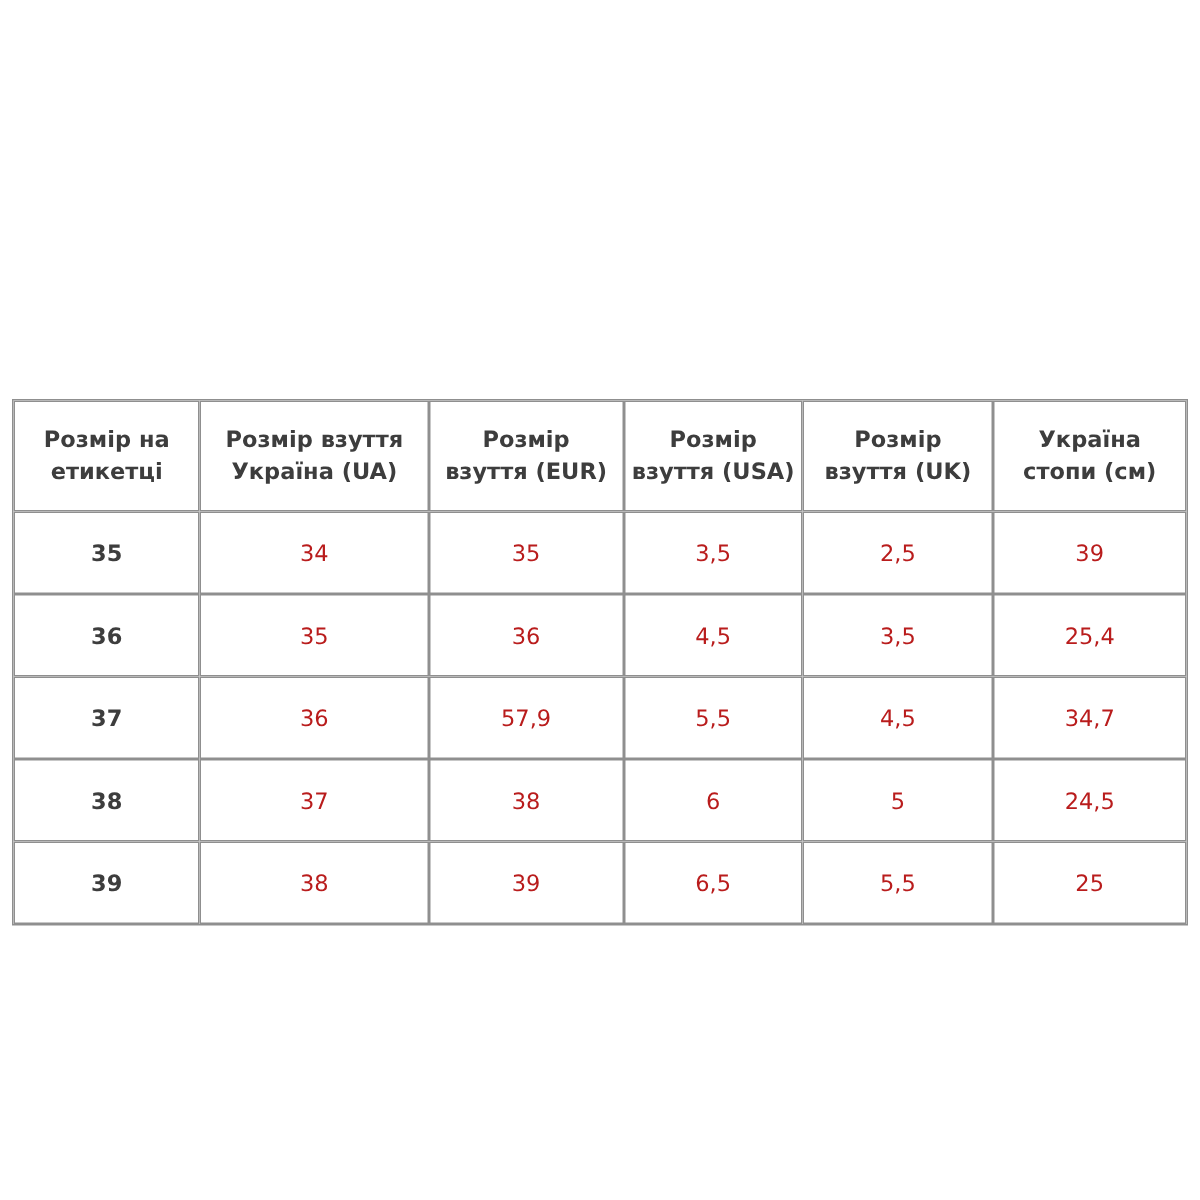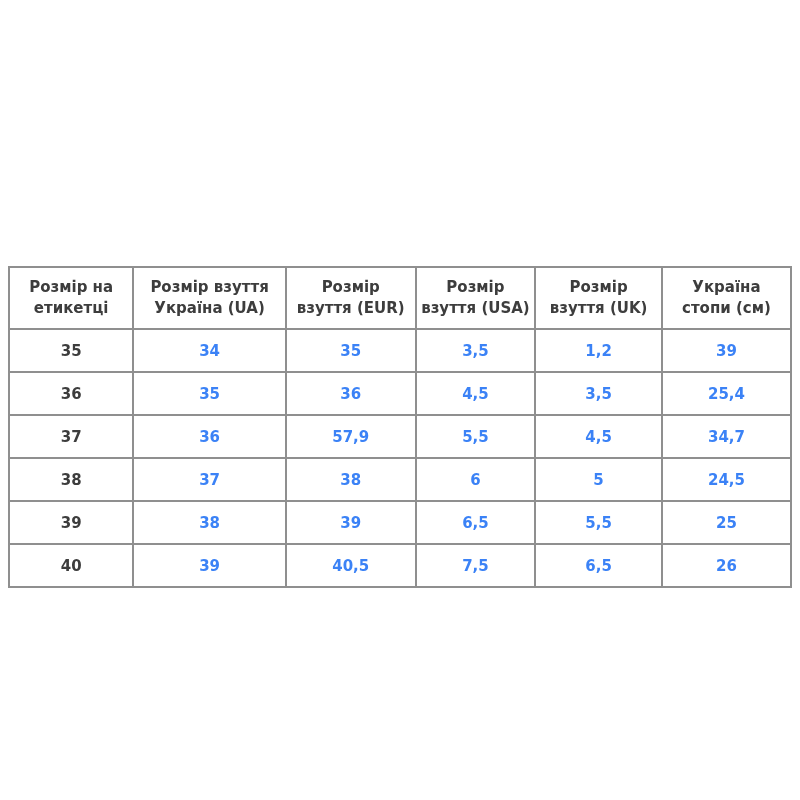--- a/index.html
+++ b/index.html
@@ -28,36 +28,36 @@
   col.c0 { width: 15.9%; }
   col.c1 { width: 19.5%; }
   col.c2 { width: 16.6%; }
   col.c3 { width: 15.3%; }
   col.c4 { width: 16.2%; }
   col.c5 { width: 16.5%; }
   th, td {
     border: 1px solid #8f8f8f;
     text-align: center;
     vertical-align: middle;
-    padding: 4px 4px;
+    padding: 10px 4px;
     background: #ffffff;
   }
   th {
     height: 52px;
     font-size: 15px;
     font-weight: bold;
     color: #3d3d3d;
     line-height: 21px;
     white-space: pre-line;
   }
   td {
     height: 33px;
     font-size: 15px;
-    color: #3b82f6;
-    font-weight: bold;
+    color: #b91c1c;
+    font-weight: normal;
   }
   td.label-col {
     font-weight: bold;
     color: #3d3d3d;
   }
 </style>
 </head>
 <body>
 
 <div class="page">
@@ -85,21 +85,21 @@
         <th>Україна
 стопи (см)</th>
       </tr>
     </thead>
     <tbody>
       <tr>
         <td class="label-col">35</td>
         <td>34</td>
         <td>35</td>
         <td>3,5</td>
-        <td>1,2</td>
+        <td>2,5</td>
         <td>39</td>
       </tr>
       <tr>
         <td class="label-col">36</td>
         <td>35</td>
         <td>36</td>
         <td>4,5</td>
         <td>3,5</td>
         <td>25,4</td>
       </tr>
@@ -120,23 +120,15 @@
         <td>24,5</td>
       </tr>
       <tr>
         <td class="label-col">39</td>
         <td>38</td>
         <td>39</td>
         <td>6,5</td>
         <td>5,5</td>
         <td>25</td>
       </tr>
-      <tr>
-        <td class="label-col">40</td>
-        <td>39</td>
-        <td>40,5</td>
-        <td>7,5</td>
-        <td>6,5</td>
-        <td>26</td>
-      </tr>
     </tbody>
   </table>
 </div>
 
 </body></html>

